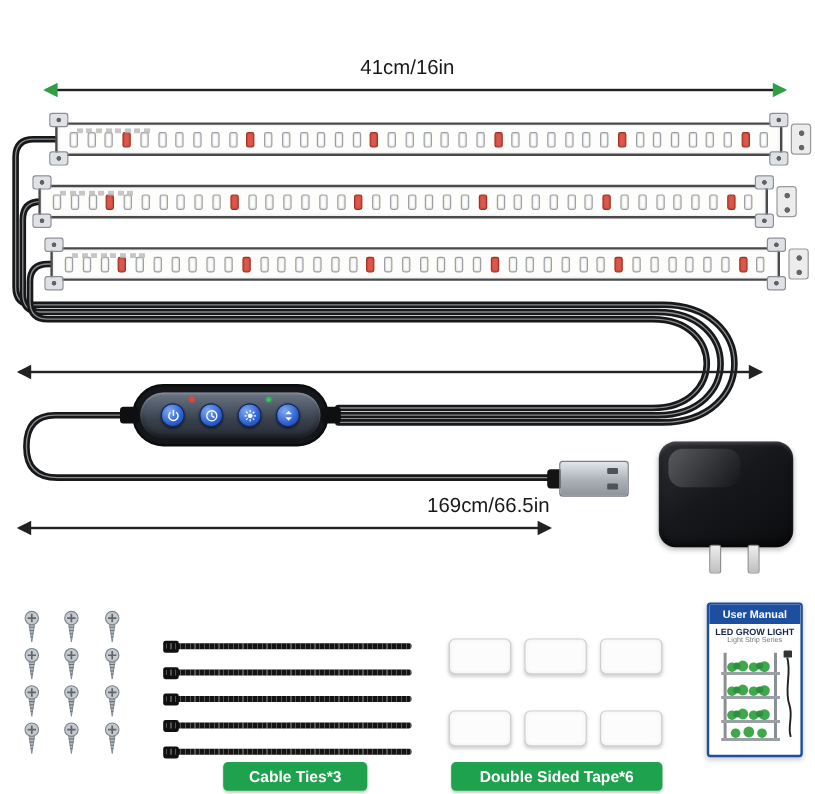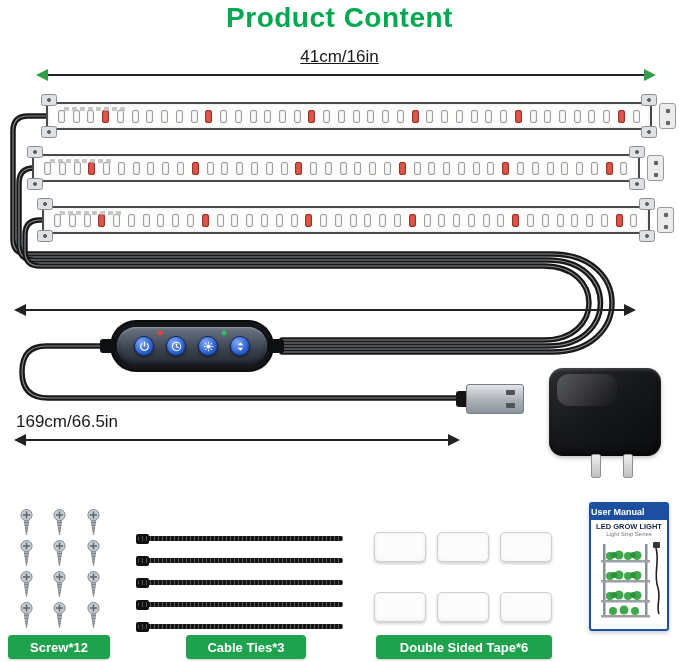--- a/index.html
+++ b/index.html
@@ -91,39 +91,38 @@
     background:repeating-linear-gradient(90deg,rgba(255,255,255,.28) 0 1px,transparent 1px 4px);}
   .tapes{position:absolute;left:374px;top:532px;display:grid;grid-template-columns:repeat(3,52px);gap:30px 11px;}
   .tape{width:52px;height:30px;background:#fcfcfc;border:1px solid #cfcfcf;border-radius:5px;
     box-shadow:0 2px 3px rgba(0,0,0,.18),inset 0 0 4px rgba(0,0,0,.05);}
 
   
   .manual{position:absolute;left:589px;top:502px;width:80px;height:129px;background:#fff;
     border:2px solid var(--manual-blue,#1D4FA0);border-radius:3px;overflow:hidden;
     box-shadow:0 2px 4px rgba(0,0,0,.2);}
   .m-head{background:var(--manual-blue,#1D4FA0);color:#fff;font-size:9px;font-weight:700;
-    text-align:left;padding:3px 0;}
+    text-align:center;padding:3px 0;}
   .m-sub{text-align:center;font-size:7.5px;font-weight:800;color:#13264d;padding-top:2px;}
   .m-sub2{text-align:center;font-size:6px;color:#777;}
   .m-art{position:relative;height:84px;margin-top:1px;}
   .m-art svg{position:absolute;left:2px;top:0;}
 
   
   .tag{position:absolute;top:635px;height:24px;background:var(--label-green,#1FA24E);color:#fff;
     font-weight:700;font-size:13px;display:flex;align-items:center;justify-content:center;
     border-radius:4px;padding:0 4px;box-shadow:0 1px 2px rgba(0,0,0,.2);}
 </style>
 </head>
 <body>
 
 <div id="canvas">
 
-  <div class="title">Product Content</div>
-
-  <div class="dim-label" style="left:0;width:679px;top:47px;text-align:center;text-decoration:underline;">41cm/16in</div>
+
+  <div class="dim-label" style="left:0;width:679px;top:47px;text-align:center;">41cm/16in</div>
   <div class="dim-line green" style="left:38px;width:616px;top:74px;"></div>
 
   <svg class="cables" width="679" height="662" viewBox="0 0 679 662">
     <g>
       <path class="wire-outer" d="M 50 116 H 28 Q 13 116 13 131 V 239 Q 13 254 28 254 H 552 C 632 254 632 352 552 352 H 282"></path>
       <path class="wire-inner" d="M 50 116 H 28 Q 13 116 13 131 V 239 Q 13 254 28 254 H 552 C 632 254 632 352 552 352 H 282"></path>
       <path class="wire-outer" d="M 38 168 H 34 Q 19 168 19 183 V 245 Q 19 260 34 260 H 548 C 618 260 618 346 548 346 H 282"></path>
       <path class="wire-inner" d="M 38 168 H 34 Q 19 168 19 183 V 245 Q 19 260 34 260 H 548 C 618 260 618 346 548 346 H 282"></path>
       <path class="wire-outer" d="M 46 220 H 40 Q 25 220 25 235 V 251 Q 25 266 40 266 H 544 C 604 266 604 340 544 340 H 282"></path>
       <path class="wire-inner" d="M 46 220 H 40 Q 25 220 25 235 V 251 Q 25 266 40 266 H 544 C 604 266 604 340 544 340 H 282"></path>
@@ -316,21 +315,21 @@
         <svg viewBox="0 0 12 12" width="11" height="11">
           <path d="M6 1.4 L9 4.6 H3 Z" fill="#fff"></path>
           <path d="M6 10.6 L3 7.4 H9 Z" fill="#fff"></path>
         </svg>
       </div>
     </div>
     <span class="ind red"></span>
     <span class="ind green"></span>
   </div>
 
-  <div class="dim-label" style="left:16px;width:442px;top:412px;text-align:left;">169cm/66.5in</div>
+  <div class="dim-label" style="left:16px;width:442px;top:412px;text-align:right;">169cm/66.5in</div>
   <div class="dim-line" style="left:16px;width:442px;top:439px;"></div>
 
   <div class="usb">
     <div class="usb-collar"></div>
     <div class="usb-shell">
       <div class="usb-hole a"></div>
       <div class="usb-hole b"></div>
     </div>
   </div>
 
@@ -466,17 +465,16 @@
             <circle cx="40" cy="37" r="3"></circle>
           <circle cx="21" cy="57" r="3"></circle>
             <circle cx="40" cy="57" r="3"></circle>
         </g>
         <path d="M63 10 c4 14 -3 26 2 40 c3 10 -2 18 1 26" stroke="#222" stroke-width="1.6" fill="none"></path>
         <rect x="60" y="4" width="7" height="6" rx="1" fill="#333"></rect>
       </svg>
     </div>
   </div>
 
-  <div class="tag" style="left:8px;width:102px;">Screw*12</div>
   <div class="tag" style="left:186px;width:120px;">Cable Ties*3</div>
   <div class="tag" style="left:376px;width:176px;">Double Sided Tape*6</div>
 
 </div>
 
 </body></html>

